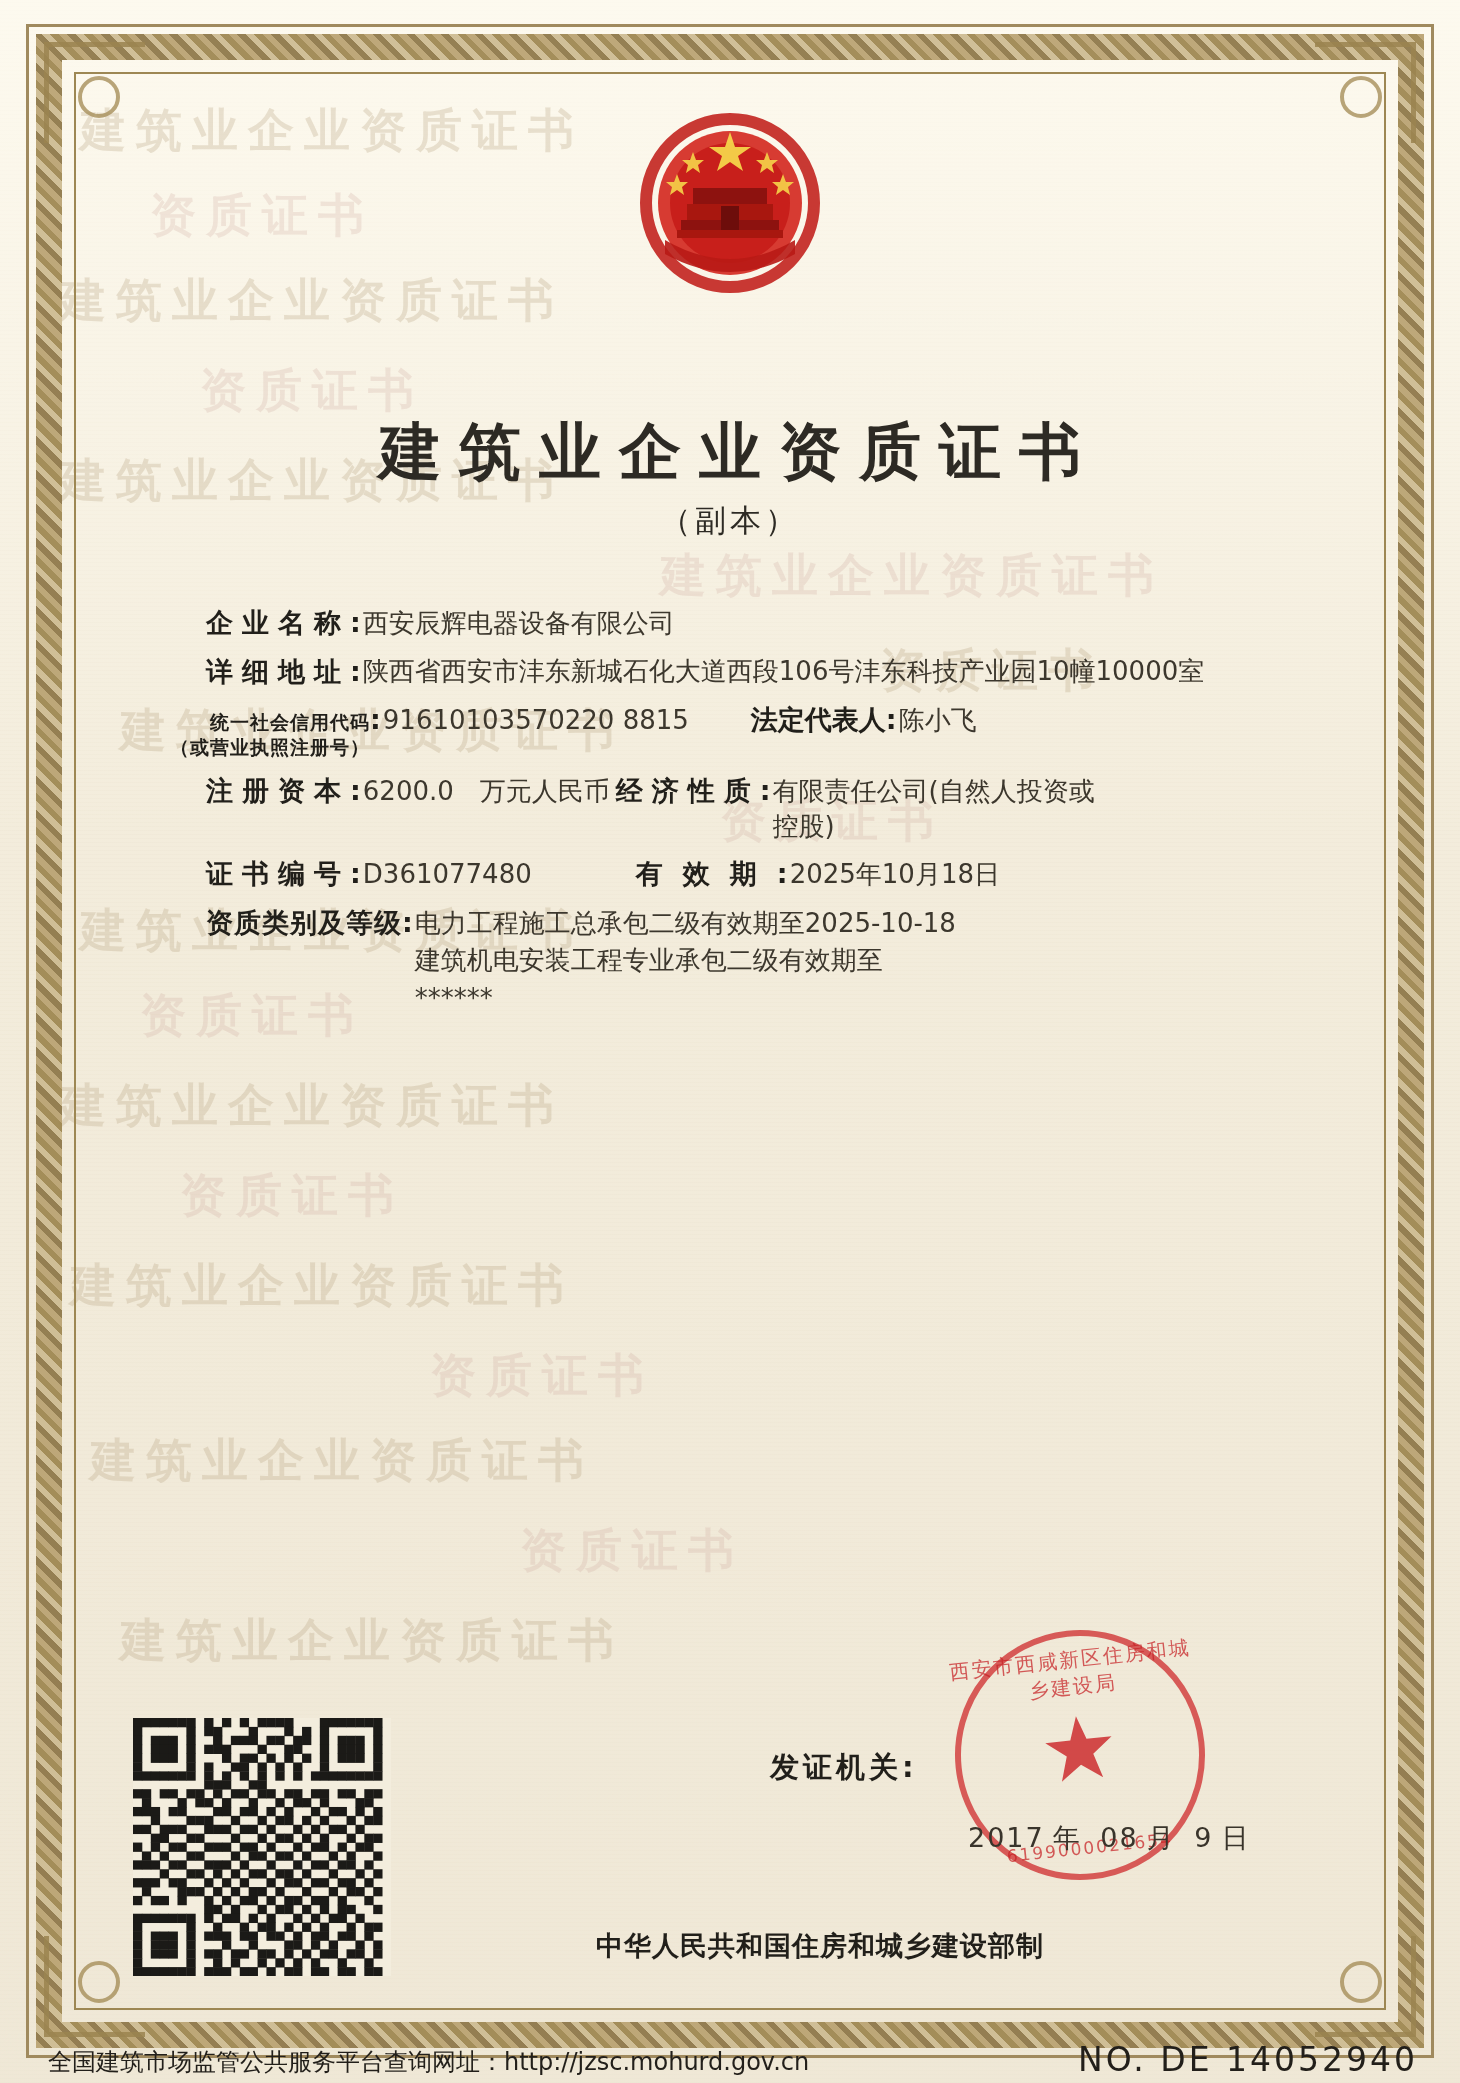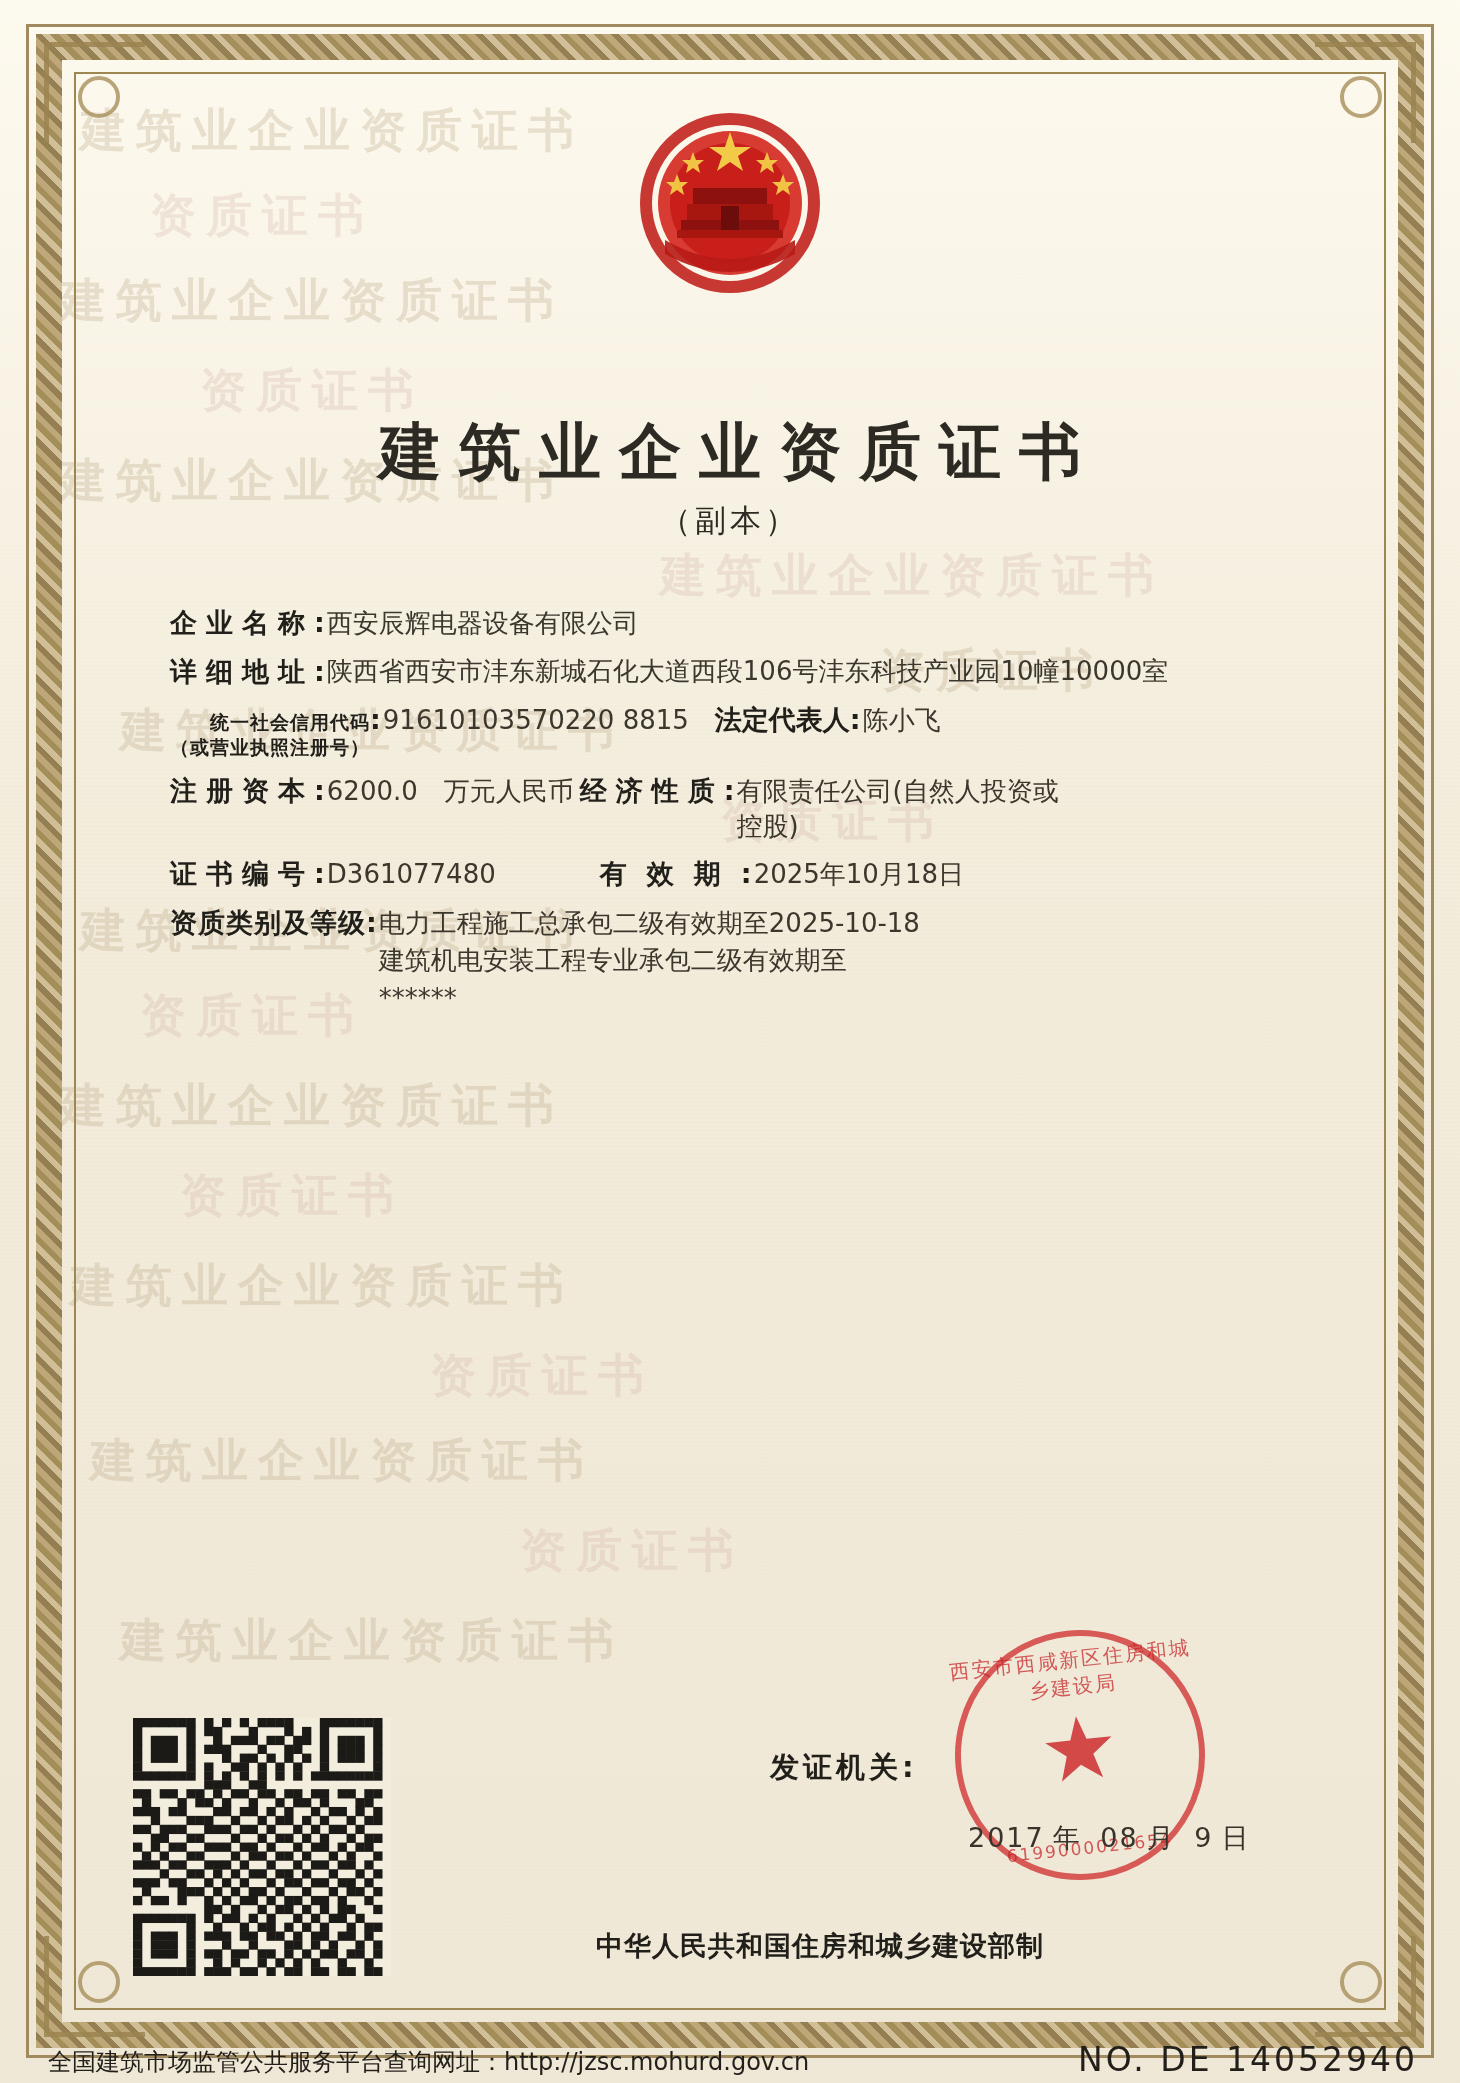--- a/index.html
+++ b/index.html
@@ -128,20 +128,21 @@
     margin-bottom: 13px;
     line-height: 1.32;
   }
   .label {
     font-family: "DejaVu Sans", sans-serif;
     font-size: 27px;
     font-weight: bold;
     color: #211f1a;
     flex: 0 0 auto;
     white-space: nowrap;
+    margin-left: 36px;
   }
   .label.spaced { letter-spacing: 9px; }
   .colon {
     font-family: "DejaVu Sans", sans-serif;
     font-size: 27px;
     font-weight: bold;
     color: #211f1a;
     margin: 0 2px 0 0;
   }
   .value {

